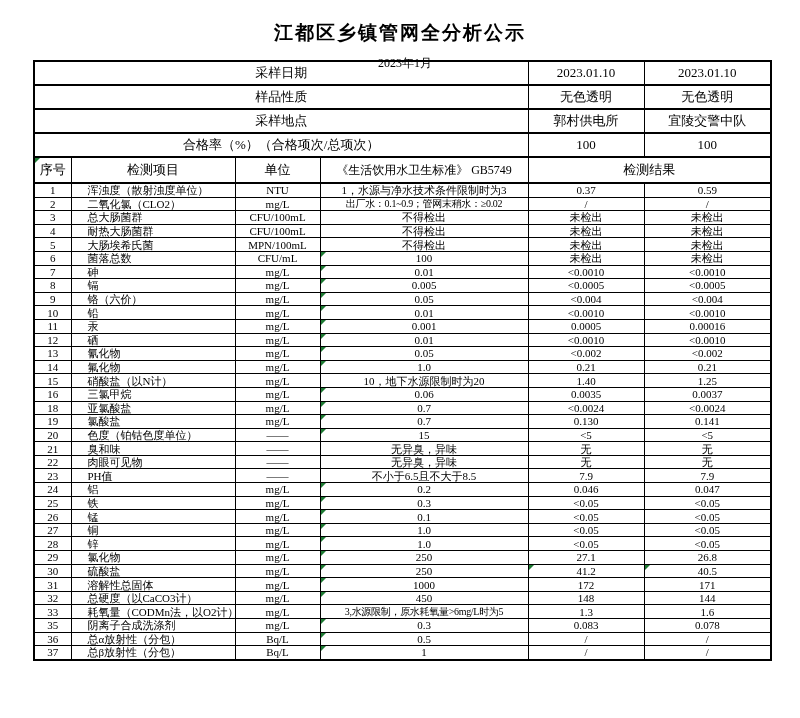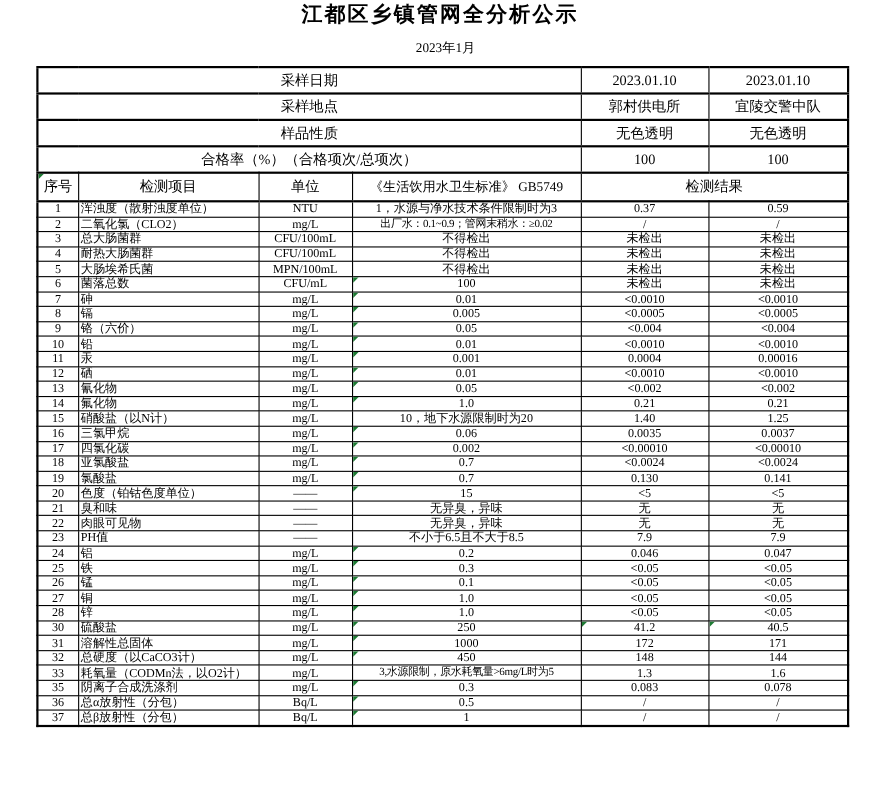--- a/index.html
+++ b/index.html
@@ -3,21 +3,21 @@
 <meta charset="utf-8">
 <style>
   html,body{margin:0;padding:0;background:#ffffff;}
   body{
     width:800px;height:718px;position:relative;
     font-family:"Liberation Serif","DejaVu Serif",serif;
     color:#000;
   }
   .page{position:relative;width:800px;height:718px;overflow:hidden;}
   .title{
-    text-align:center;padding-top:0;
+    text-align:center;padding-top:20px;
     font-family:"Liberation Sans","DejaVu Sans",sans-serif;
     font-weight:bold;font-size:19px;letter-spacing:2px;
   }
   .subtitle{text-align:center;font-size:12px;margin-top:9px;padding-left:10px;}
   table.main{
     position:absolute;left:33px;top:60px;width:737px;
     border-collapse:collapse;table-layout:fixed;
     border:2px solid #000;
   }
   td{border:1px solid #000;position:relative;overflow:hidden;white-space:nowrap;
@@ -25,21 +25,21 @@
   .info-row td{
     height:22px;font-size:13px;
     border-top-width:2px;border-bottom-width:2px;
   }
   .colhead td{
     height:24px;font-size:13px;
     border-top-width:2px;border-bottom-width:2px;
   }
   .colhead td.c-std{font-size:12px;}
   .data-row td{height:12.6px;font-size:11px;line-height:12px;}
-  .data-row td.c-item{text-align:left;padding-left:2px;}
+  .data-row td.c-item{text-align:left;padding-left:16px;}
   td.tight{font-size:10px;letter-spacing:-0.3px;}
   
   td.gt::before{
     content:"";position:absolute;top:0;left:0;width:0;height:0;
     border-top:5px solid #1e7b34;border-right:5px solid transparent;
   }
 </style>
 </head>
 <body>
 
@@ -56,28 +56,28 @@
         <col style="width:116px">
         <col style="width:127px">
     </colgroup>
     <tbody>
       <tr class="info-row">
         <td colspan="4">采样日期</td>
         <td>2023.01.10</td>
         <td>2023.01.10</td>
       </tr>
       <tr class="info-row">
+        <td colspan="4">样品性质</td>
+        <td>无色透明</td>
+        <td>无色透明</td>
+      </tr>
+      <tr class="info-row">
         <td colspan="4">采样地点</td>
         <td>郭村供电所</td>
         <td>宜陵交警中队</td>
-      </tr>
-      <tr class="info-row">
-        <td colspan="4">样品性质</td>
-        <td>无色透明</td>
-        <td>无色透明</td>
       </tr>
       <tr class="info-row">
         <td colspan="4">合格率（%）（合格项次/总项次）</td>
         <td>100</td>
         <td>100</td>
       </tr>
       <tr class="colhead">
         <td class="gt">序号</td>
         <td>检测项目</td>
         <td>单位</td>
@@ -164,21 +164,21 @@
     <td class="c-unit">mg/L</td>
     <td class="c-std gt">0.01</td>
     <td class="c-r1">&lt;0.0010</td>
     <td class="c-r2">&lt;0.0010</td>
   </tr>
         <tr class="data-row">
     <td class="c-no">11</td>
     <td class="c-item">汞</td>
     <td class="c-unit">mg/L</td>
     <td class="c-std gt">0.001</td>
-    <td class="c-r1">0.0004</td>
+    <td class="c-r1">0.0005</td>
     <td class="c-r2">0.00016</td>
   </tr>
         <tr class="data-row">
     <td class="c-no">12</td>
     <td class="c-item">硒</td>
     <td class="c-unit">mg/L</td>
     <td class="c-std gt">0.01</td>
     <td class="c-r1">&lt;0.0010</td>
     <td class="c-r2">&lt;0.0010</td>
   </tr>
@@ -206,28 +206,20 @@
     <td class="c-r1">1.40</td>
     <td class="c-r2">1.25</td>
   </tr>
         <tr class="data-row">
     <td class="c-no">16</td>
     <td class="c-item">三氯甲烷</td>
     <td class="c-unit">mg/L</td>
     <td class="c-std gt">0.06</td>
     <td class="c-r1">0.0035</td>
     <td class="c-r2">0.0037</td>
-  </tr>
-        <tr class="data-row">
-    <td class="c-no">17</td>
-    <td class="c-item">四氯化碳</td>
-    <td class="c-unit">mg/L</td>
-    <td class="c-std gt">0.002</td>
-    <td class="c-r1">&lt;0.00010</td>
-    <td class="c-r2">&lt;0.00010</td>
   </tr>
         <tr class="data-row">
     <td class="c-no">18</td>
     <td class="c-item">亚氯酸盐</td>
     <td class="c-unit">mg/L</td>
     <td class="c-std gt">0.7</td>
     <td class="c-r1">&lt;0.0024</td>
     <td class="c-r2">&lt;0.0024</td>
   </tr>
         <tr class="data-row">
@@ -304,20 +296,28 @@
   </tr>
         <tr class="data-row">
     <td class="c-no">28</td>
     <td class="c-item">锌</td>
     <td class="c-unit">mg/L</td>
     <td class="c-std gt">1.0</td>
     <td class="c-r1">&lt;0.05</td>
     <td class="c-r2">&lt;0.05</td>
   </tr>
         <tr class="data-row">
+    <td class="c-no">29</td>
+    <td class="c-item">氯化物</td>
+    <td class="c-unit">mg/L</td>
+    <td class="c-std gt">250</td>
+    <td class="c-r1">27.1</td>
+    <td class="c-r2">26.8</td>
+  </tr>
+        <tr class="data-row">
     <td class="c-no">30</td>
     <td class="c-item">硫酸盐</td>
     <td class="c-unit">mg/L</td>
     <td class="c-std gt">250</td>
     <td class="c-r1 gt">41.2</td>
     <td class="c-r2 gt">40.5</td>
   </tr>
         <tr class="data-row">
     <td class="c-no">31</td>
     <td class="c-item">溶解性总固体</td>

